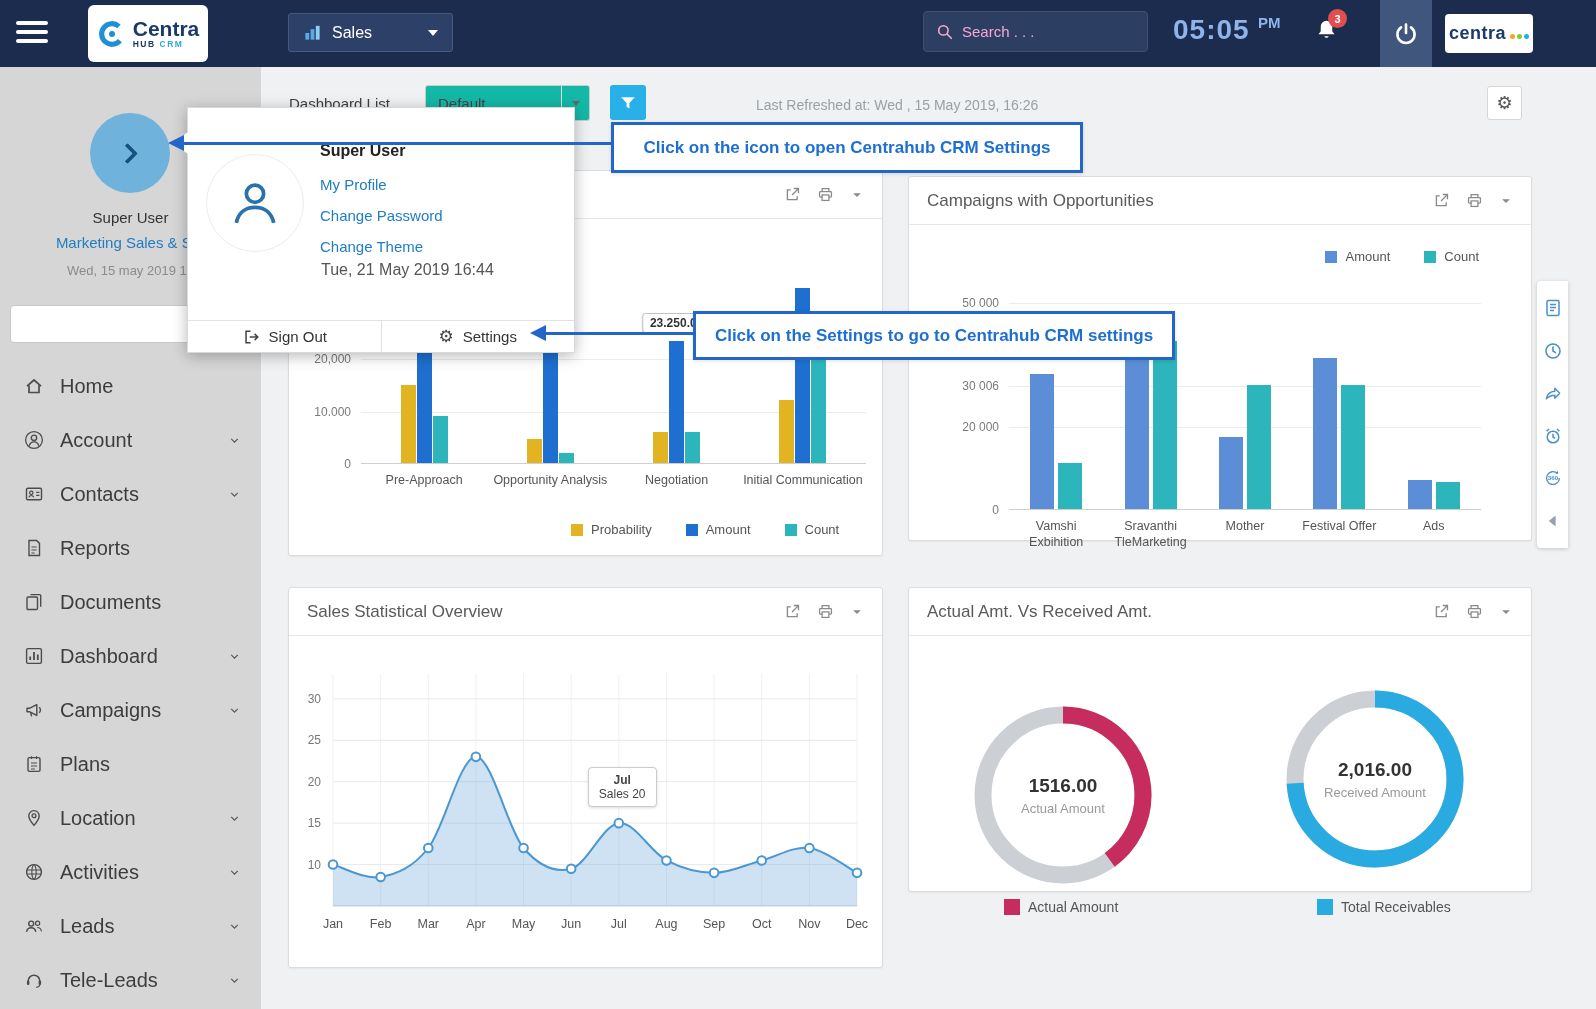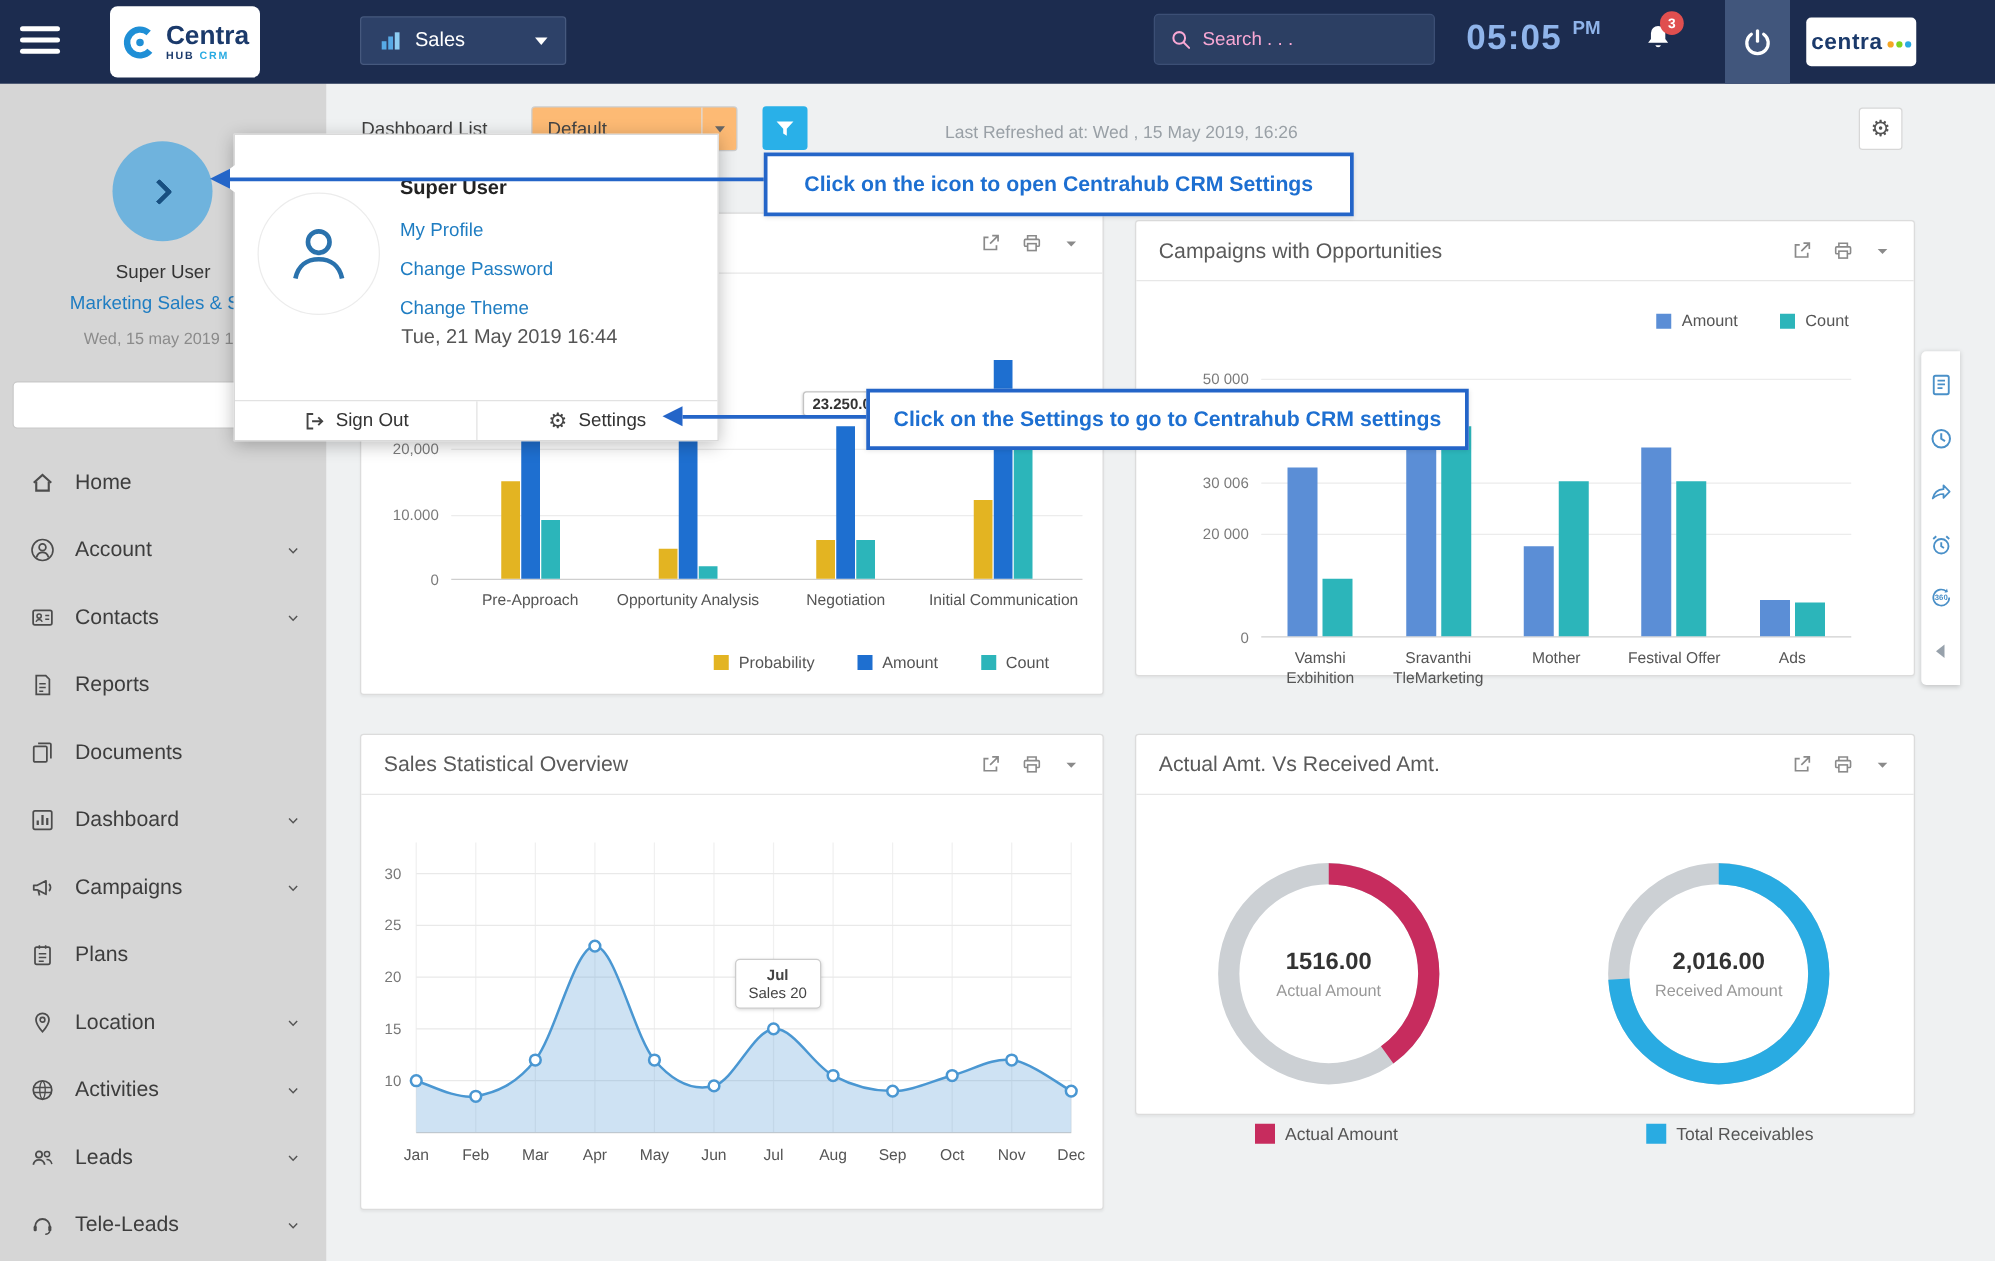--- a/index.html
+++ b/index.html
@@ -30,27 +30,27 @@
 .d1{background:#f5a623}.d2{background:#7ed321}.d3{background:#29abe2}
 
 .sidebar{position:absolute;left:0;top:67px;width:261px;height:942px;background:#d6d6d6;z-index:2}
 .avatar{position:absolute;left:90px;top:46px;width:80px;height:80px;border-radius:50%;background:#6fb3dd;display:flex;align-items:center;justify-content:center;cursor:pointer}
 .av-chev{width:15px;height:15px;border-top:4px solid #174f80;border-right:4px solid #174f80;transform:rotate(45deg);margin-right:6px;border-radius:2px}
 .u-name{position:absolute;top:142px;width:100%;text-align:center;font-size:15px;color:#333}
 .u-role{position:absolute;top:167px;width:100%;text-align:center;font-size:15px;color:#1f7dc2;cursor:pointer;white-space:nowrap}
 .u-date{position:absolute;top:196px;width:100%;text-align:center;font-size:13px;color:#8b8b8b;white-space:nowrap}
 .side-search{position:absolute;left:10px;top:238px;width:240px;height:38px;background:#fff;border:1px solid #c9c9c9;border-radius:4px;cursor:text}
 #side-nav{position:absolute;left:0;top:292px;width:100%}
-.nav-item{height:54px;display:flex;align-items:center;padding:0 20px 0 24px;gap:16px;color:#3d3d3d;font-size:17px;cursor:pointer}
+.nav-item{height:54px;display:flex;align-items:center;padding:0 20px 0 24px;gap:16px;color:#3d3d3d;font-size:20px;cursor:pointer}
 .nav-ic{color:#4c4c4c;display:flex}
 .nav-label{flex:1}
 .nav-chev{color:#555;display:flex}
 
 .dash-label{position:absolute;left:289px;top:95px;font-size:15px;color:#3f3f3f;z-index:3}
-.dash-select{position:absolute;left:425px;top:85px;width:165px;height:36px;background:#fdba74;border:1px solid #ccc;border-radius:3px;display:flex;align-items:center;z-index:3;cursor:pointer}
+.dash-select{position:absolute;left:425px;top:85px;width:165px;height:36px;background:#14b8a6;border:1px solid #ccc;border-radius:3px;display:flex;align-items:center;z-index:3;cursor:pointer}
 .dash-select .val{flex:1;padding-left:12px;font-size:15px;color:#444}
 .dash-select .seg{width:28px;height:100%;border-left:1px solid #ddd;display:flex;align-items:center;justify-content:center}
 .caret2{width:0;height:0;border-left:4px solid transparent;border-right:4px solid transparent;border-top:5px solid #666}
 .filter-btn{position:absolute;left:610px;top:85px;width:36px;height:35px;background:#29b0e8;border-radius:3px;display:flex;align-items:center;justify-content:center;z-index:3;cursor:pointer}
 .refreshed{position:absolute;left:756px;top:97px;font-size:14px;color:#99a0a6;z-index:3}
 .gear-btn{position:absolute;left:1487px;top:86px;width:35px;height:34px;background:#fff;border:1px solid #d7d7d7;border-radius:3px;display:flex;align-items:center;justify-content:center;z-index:3;font-size:18px;color:#555;cursor:pointer}
 
 .card{position:absolute;background:#fff;border:1px solid #dcdcdc;border-radius:3px;box-shadow:0 1px 2px rgba(0,0,0,.05);z-index:2}
 .card-head{height:48px;border-bottom:1px solid #e7e7e7;display:flex;align-items:center;padding:0 18px;gap:16px}
 .card-title{flex:1;font-size:17px;color:#5a5a5a}
@@ -535,21 +535,21 @@
             <rect x="6" y="10.5" width="8" height="6.5" fill="#fff" stroke="currentColor" stroke-width="1.5"></rect>
           </svg>
         </span>
       <span class="head-ic">
           <svg width="14" height="14" viewBox="0 0 20 20">
             <path d="M4.5 7.5L10 13l5.5-5.5z" fill="currentColor"></path>
           </svg>
         </span>
     </div>
     <div class="card-body" id="chart4" style="height:332px">
-        <div class="donut-wrap" style="left: 59px; top: 48px;"><svg width="190" height="190">
+        <div class="donut-wrap" style="left: 59px; top: 64px;"><svg width="190" height="190">
             <circle cx="95" cy="95" r="80" fill="none" stroke="#ccd0d4" stroke-width="17"></circle>
             <circle cx="95" cy="95" r="80" fill="none" stroke="#c72c5e" stroke-width="17" stroke-dasharray="201.06192982974676 301.59289474462014" transform="rotate(-90 95 95)"></circle>
           </svg><div class="donut-center">
             <div class="donut-val">1516.00</div>
             <div class="donut-lab">Actual Amount</div>
           </div></div>
         <div class="donut-wrap" style="left: 371px; top: 48px;"><svg width="190" height="190">
             <circle cx="95" cy="95" r="80" fill="none" stroke="#ccd0d4" stroke-width="17"></circle>
             <circle cx="95" cy="95" r="80" fill="none" stroke="#29abe2" stroke-width="17" stroke-dasharray="371.9645701850315 130.6902543893354" transform="rotate(-90 95 95)"></circle>
           </svg><div class="donut-center">

